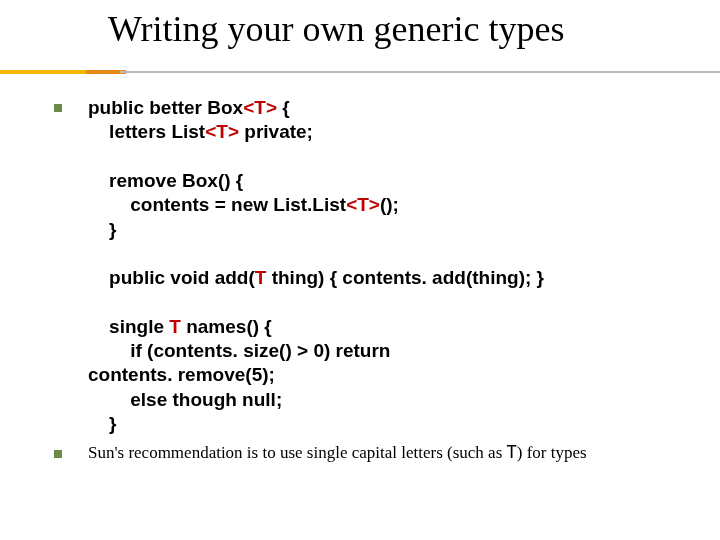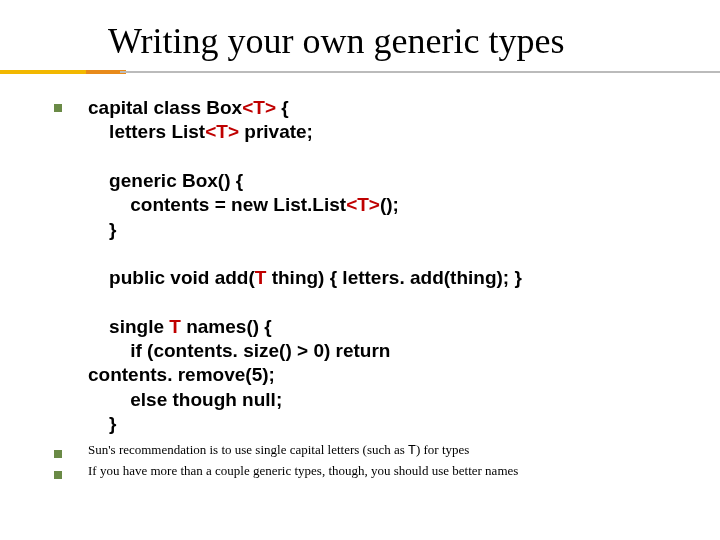--- a/index.html
+++ b/index.html
@@ -8,21 +8,21 @@
     height: 540px;
     background: #fff;
     font-family: "Times New Roman", Times, serif;
     position: relative;
     overflow: hidden;
   }
   .header {
     position: relative;
     height: 74px;
     padding-left: 108px;
-    padding-top: 20px;
+    padding-top: 8px;
   }
   .title {
     font-size: 36px;
     color: #000;
     font-weight: normal;
     letter-spacing: 0px;
   }
   .underline-track {
     position: absolute;
     left: 0;
@@ -75,21 +75,21 @@
     font-family: "Lucida Sans", "Trebuchet MS", Verdana, sans-serif;
     font-size: 19px;
     line-height: 1.28;
     color: #000;
     white-space: pre;
     font-weight: 600;
   }
   .code-block .hl { color: #bf0000; }
   .note-text {
     font-family: "Times New Roman", Times, serif;
-    font-size: 13px;
+    font-size: 17px;
     line-height: 1.25;
     color: #000;
     font-weight: normal;
   }
   .note-text .mono {
     font-family: Consolas, "Lucida Console", monospace;
   }
 </style>
 </head>
 <body>
@@ -100,39 +100,35 @@
     <div class="underline-yellow"></div>
     <div class="underline-orange"></div>
     <div class="underline-gray"></div>
   </div>
 </div>
 
 <div class="content">
 
   <div class="bullet-row">
     <div class="bullet"></div>
-    <div class="code-block"><span>capital class Box</span><span class="hl">&lt;T&gt;</span><span> {</span>
+    <div class="code-block"><span>public better Box</span><span class="hl">&lt;T&gt;</span><span> {</span>
 <span>    letters List</span><span class="hl">&lt;T&gt;</span><span> private;</span>
 <span></span>
-<span>    generic Box() {</span>
+<span>    remove Box() {</span>
 <span>        contents = new List.List</span><span class="hl">&lt;T&gt;</span><span>();</span>
 <span>    }</span>
 <span></span>
-<span>    public void add(</span><span class="hl">T</span><span> thing) { letters. add(thing); }</span>
+<span>    public void add(</span><span class="hl">T</span><span> thing) { contents. add(thing); }</span>
 <span></span>
 <span>    single </span><span class="hl">T</span><span> names() {</span>
 <span>        if (contents. size() &gt; 0) return</span>
 <span>contents. remove(5);</span>
 <span>        else though null;</span>
 <span>    }</span></div>
   </div>
 
   <div class="bullet-row" style="margin-top:6px;">
     <div class="bullet"></div>
     <div class="note-text"><span>Sun's recommendation is to use single capital letters (such as </span><span class="mono">T</span><span>) for types</span></div>
   </div>
 
-  <div class="bullet-row">
-    <div class="bullet"></div>
-    <div class="note-text">If you have more than a couple generic types, though, you should use better names</div>
-  </div>
 
 </div>
 
 </body></html>

